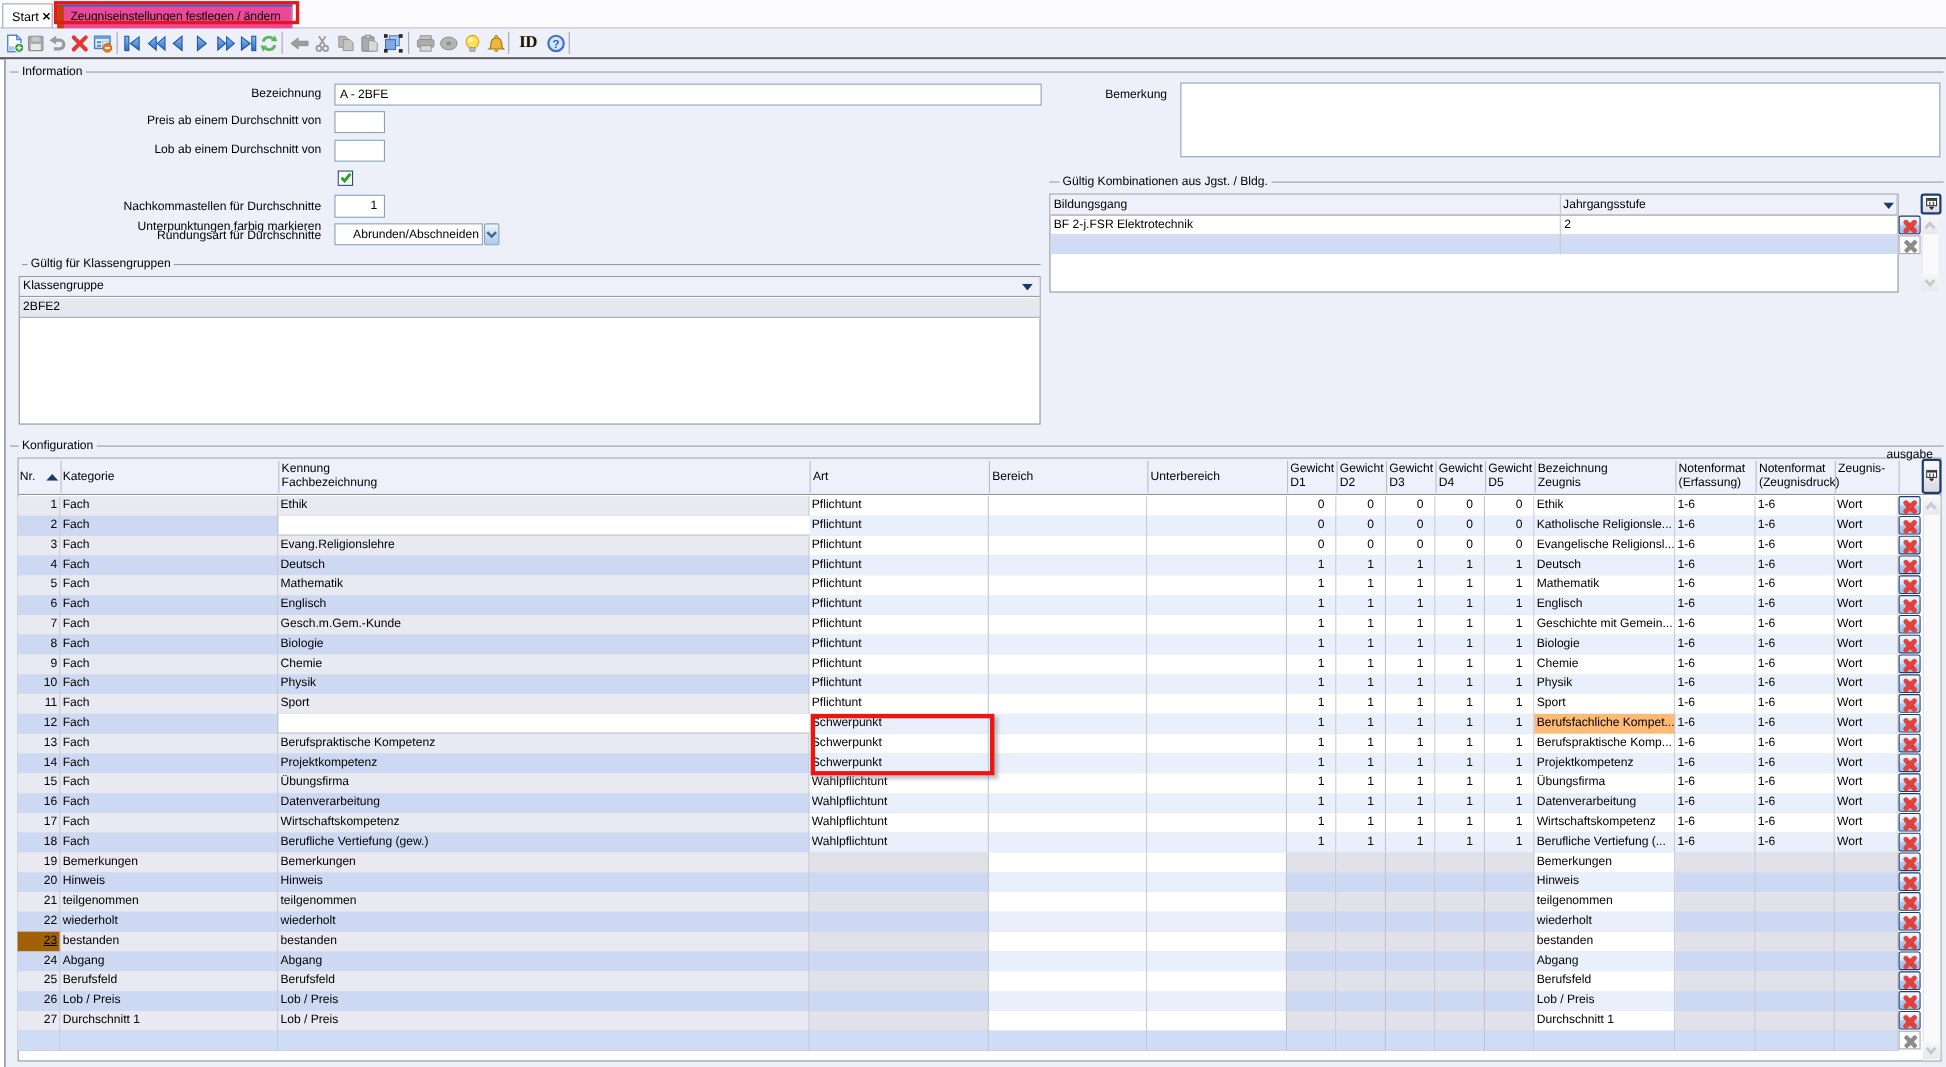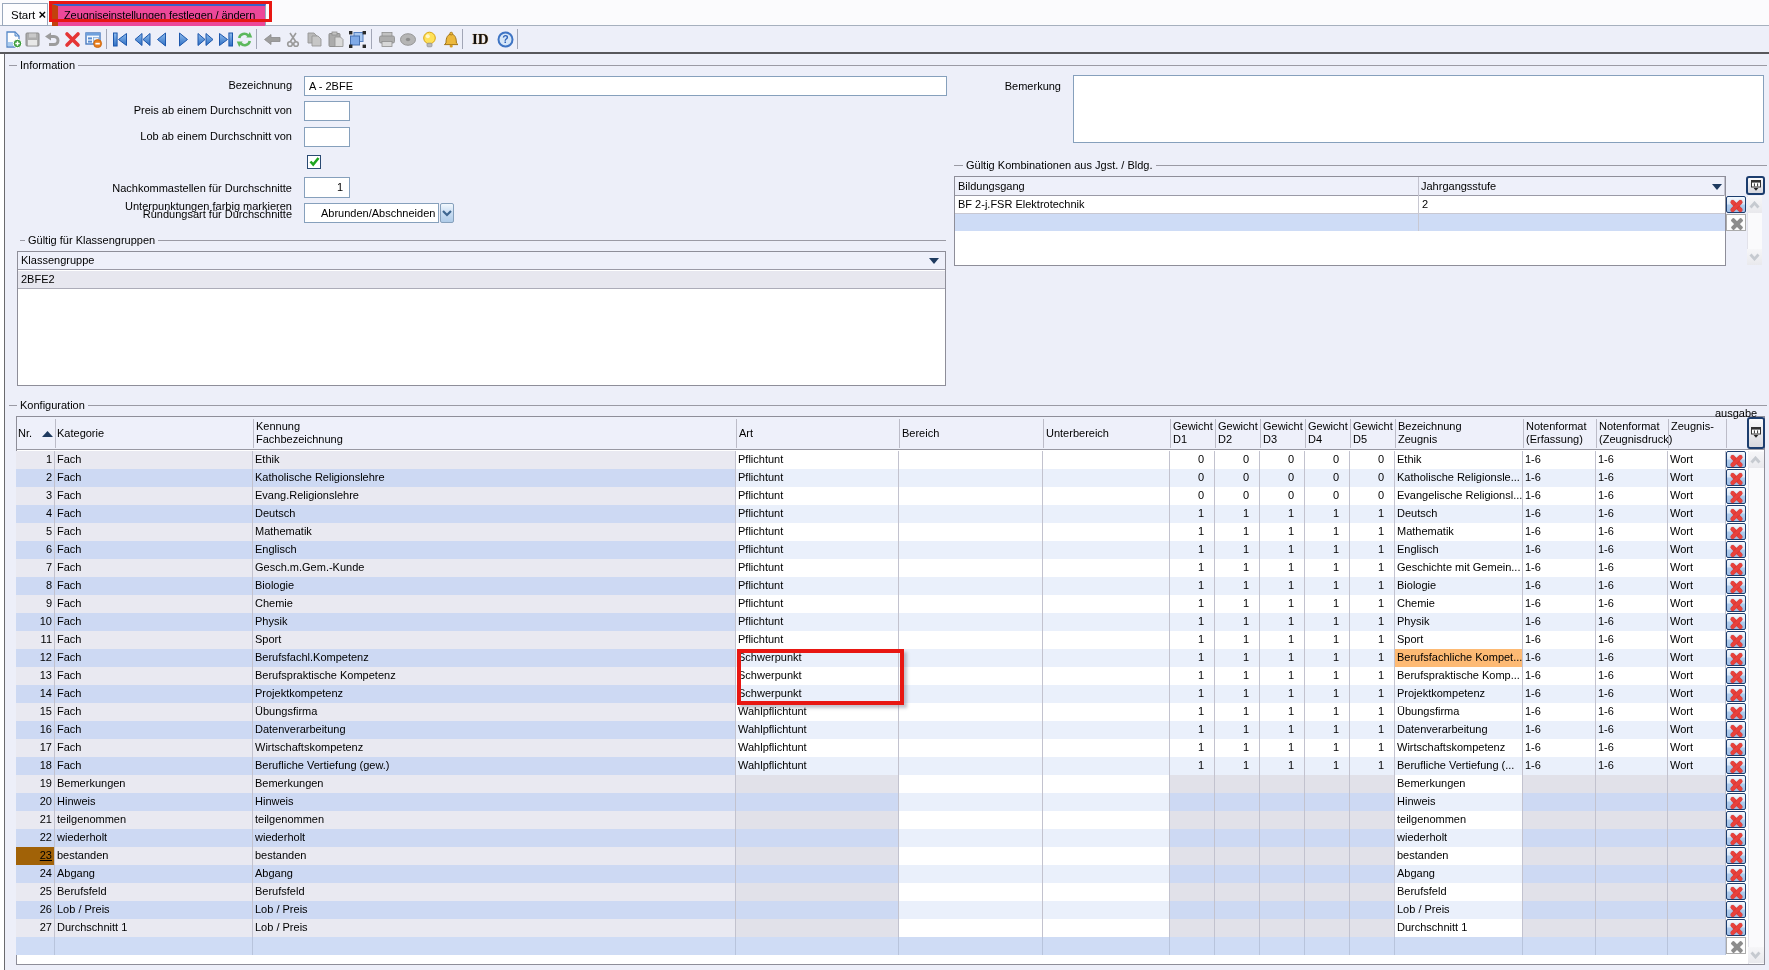--- a/index.html
+++ b/index.html
@@ -325,21 +325,20 @@
     <div class="cell num" style="left:1334px;width:45px;background:#FFFFFF;">0</div>
     <div class="cell " style="left:1379px;width:128px;background:#FFFFFF;">Ethik</div>
     <div class="cell " style="left:1507px;width:73px;background:#FFFFFF;">1-6</div>
     <div class="cell " style="left:1580px;width:72px;background:#FFFFFF;">1-6</div>
     <div class="cell " style="left:1652px;width:58px;background:#FFFFFF;">Wort</div>
   </div>
 <div class="xbtn" style="left:1726px;top:451px;"></div>
 <div class="row" style="top:469px;">
     <div class="cell nrc" style="left:0px;width:39px;background:#CDD9F3;">2</div>
     <div class="cell " style="left:39px;width:198px;background:#CDD9F3;">Fach</div>
-    <div class="cell " style="left:237px;width:483px;background:#CDD9F3;">Katholische Religionslehre</div>
     <div class="cell " style="left:720px;width:163px;background:#EAF0FB;">Pflichtunt</div>
     <div class="cell " style="left:883px;width:144px;background:#EAF0FB;"></div>
     <div class="cell " style="left:1027px;width:127px;background:#EAF0FB;"></div>
     <div class="cell num" style="left:1154px;width:45px;background:#EAF0FB;">0</div>
     <div class="cell num" style="left:1199px;width:45px;background:#EAF0FB;">0</div>
     <div class="cell num" style="left:1244px;width:45px;background:#EAF0FB;">0</div>
     <div class="cell num" style="left:1289px;width:45px;background:#EAF0FB;">0</div>
     <div class="cell num" style="left:1334px;width:45px;background:#EAF0FB;">0</div>
     <div class="cell " style="left:1379px;width:128px;background:#EAF0FB;">Katholische Religionsle...</div>
     <div class="cell " style="left:1507px;width:73px;background:#EAF0FB;">1-6</div>
@@ -505,21 +504,20 @@
     <div class="cell num" style="left:1334px;width:45px;background:#FFFFFF;">1</div>
     <div class="cell " style="left:1379px;width:128px;background:#FFFFFF;">Sport</div>
     <div class="cell " style="left:1507px;width:73px;background:#FFFFFF;">1-6</div>
     <div class="cell " style="left:1580px;width:72px;background:#FFFFFF;">1-6</div>
     <div class="cell " style="left:1652px;width:58px;background:#FFFFFF;">Wort</div>
   </div>
 <div class="xbtn" style="left:1726px;top:631px;"></div>
 <div class="row" style="top:649px;">
     <div class="cell nrc" style="left:0px;width:39px;background:#CDD9F3;">12</div>
     <div class="cell " style="left:39px;width:198px;background:#CDD9F3;">Fach</div>
-    <div class="cell " style="left:237px;width:483px;background:#CDD9F3;">Berufsfachl.Kompetenz</div>
     <div class="cell " style="left:720px;width:163px;background:#EAF0FB;">Schwerpunkt</div>
     <div class="cell " style="left:883px;width:144px;background:#EAF0FB;"></div>
     <div class="cell " style="left:1027px;width:127px;background:#EAF0FB;"></div>
     <div class="cell num" style="left:1154px;width:45px;background:#EAF0FB;">1</div>
     <div class="cell num" style="left:1199px;width:45px;background:#EAF0FB;">1</div>
     <div class="cell num" style="left:1244px;width:45px;background:#EAF0FB;">1</div>
     <div class="cell num" style="left:1289px;width:45px;background:#EAF0FB;">1</div>
     <div class="cell num" style="left:1334px;width:45px;background:#EAF0FB;">1</div>
     <div class="cell " style="left:1379px;width:128px;background:#fdba74;">Berufsfachliche Kompet...</div>
     <div class="cell " style="left:1507px;width:73px;background:#EAF0FB;">1-6</div>

